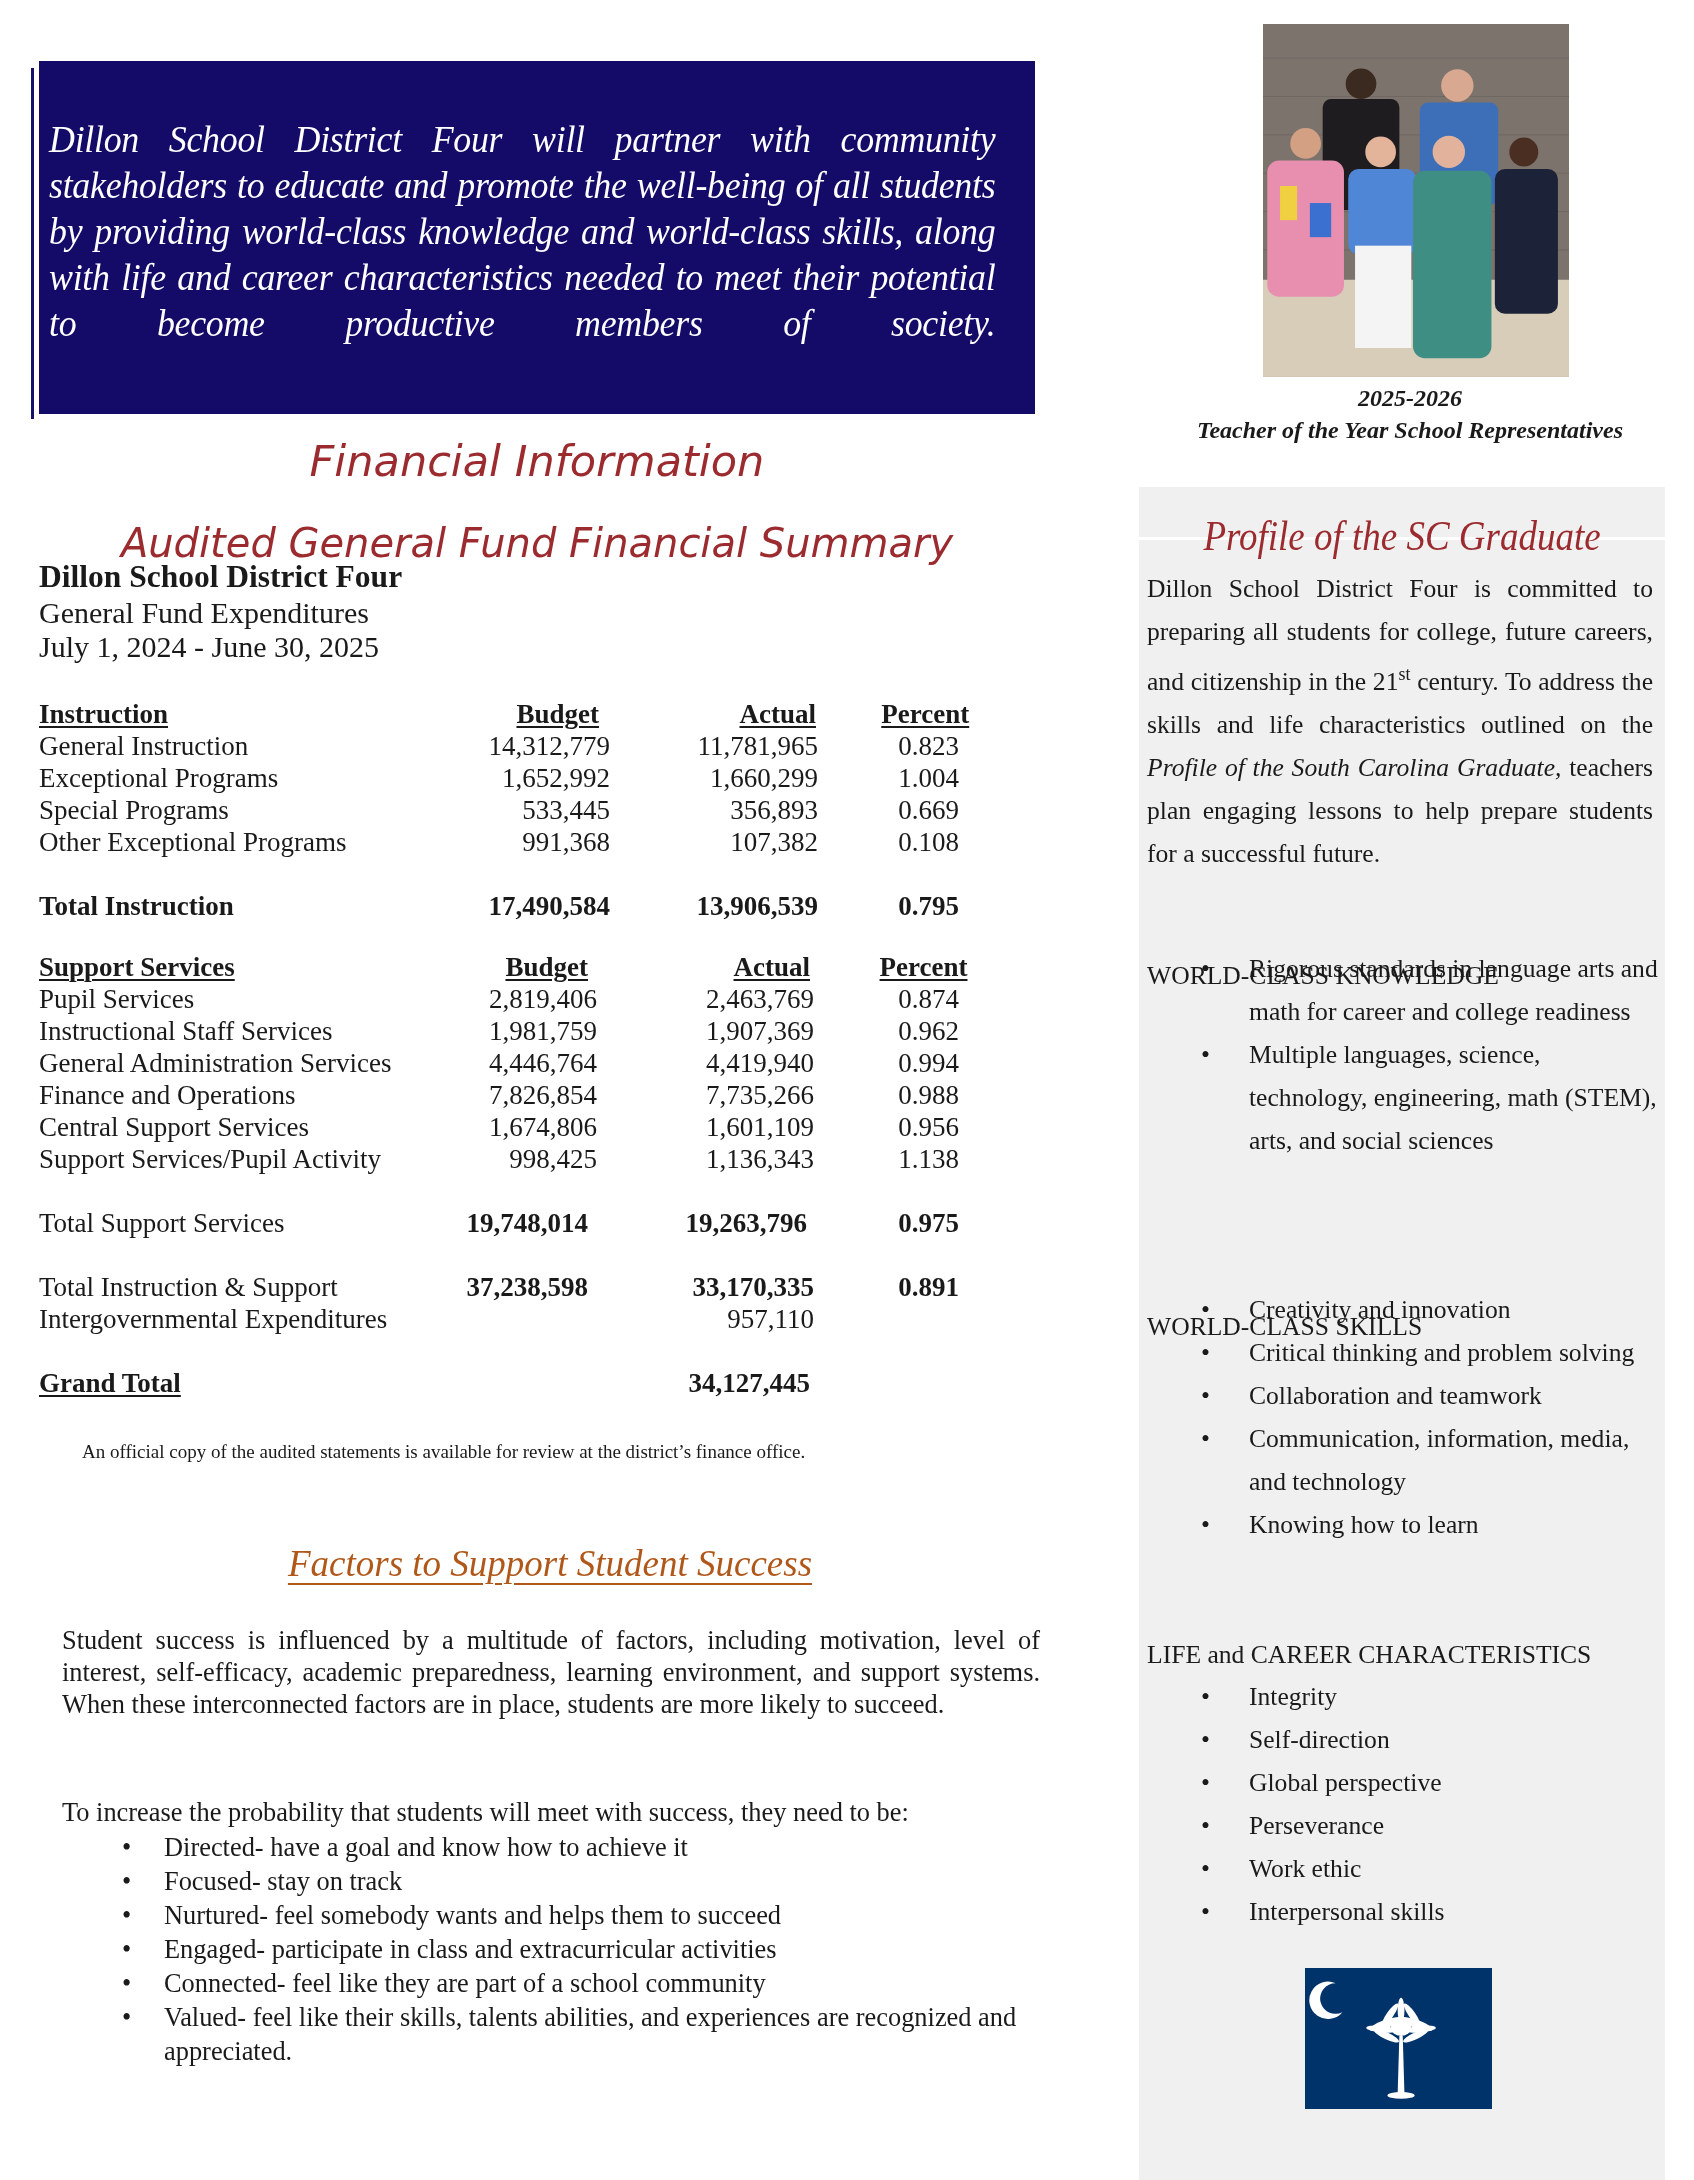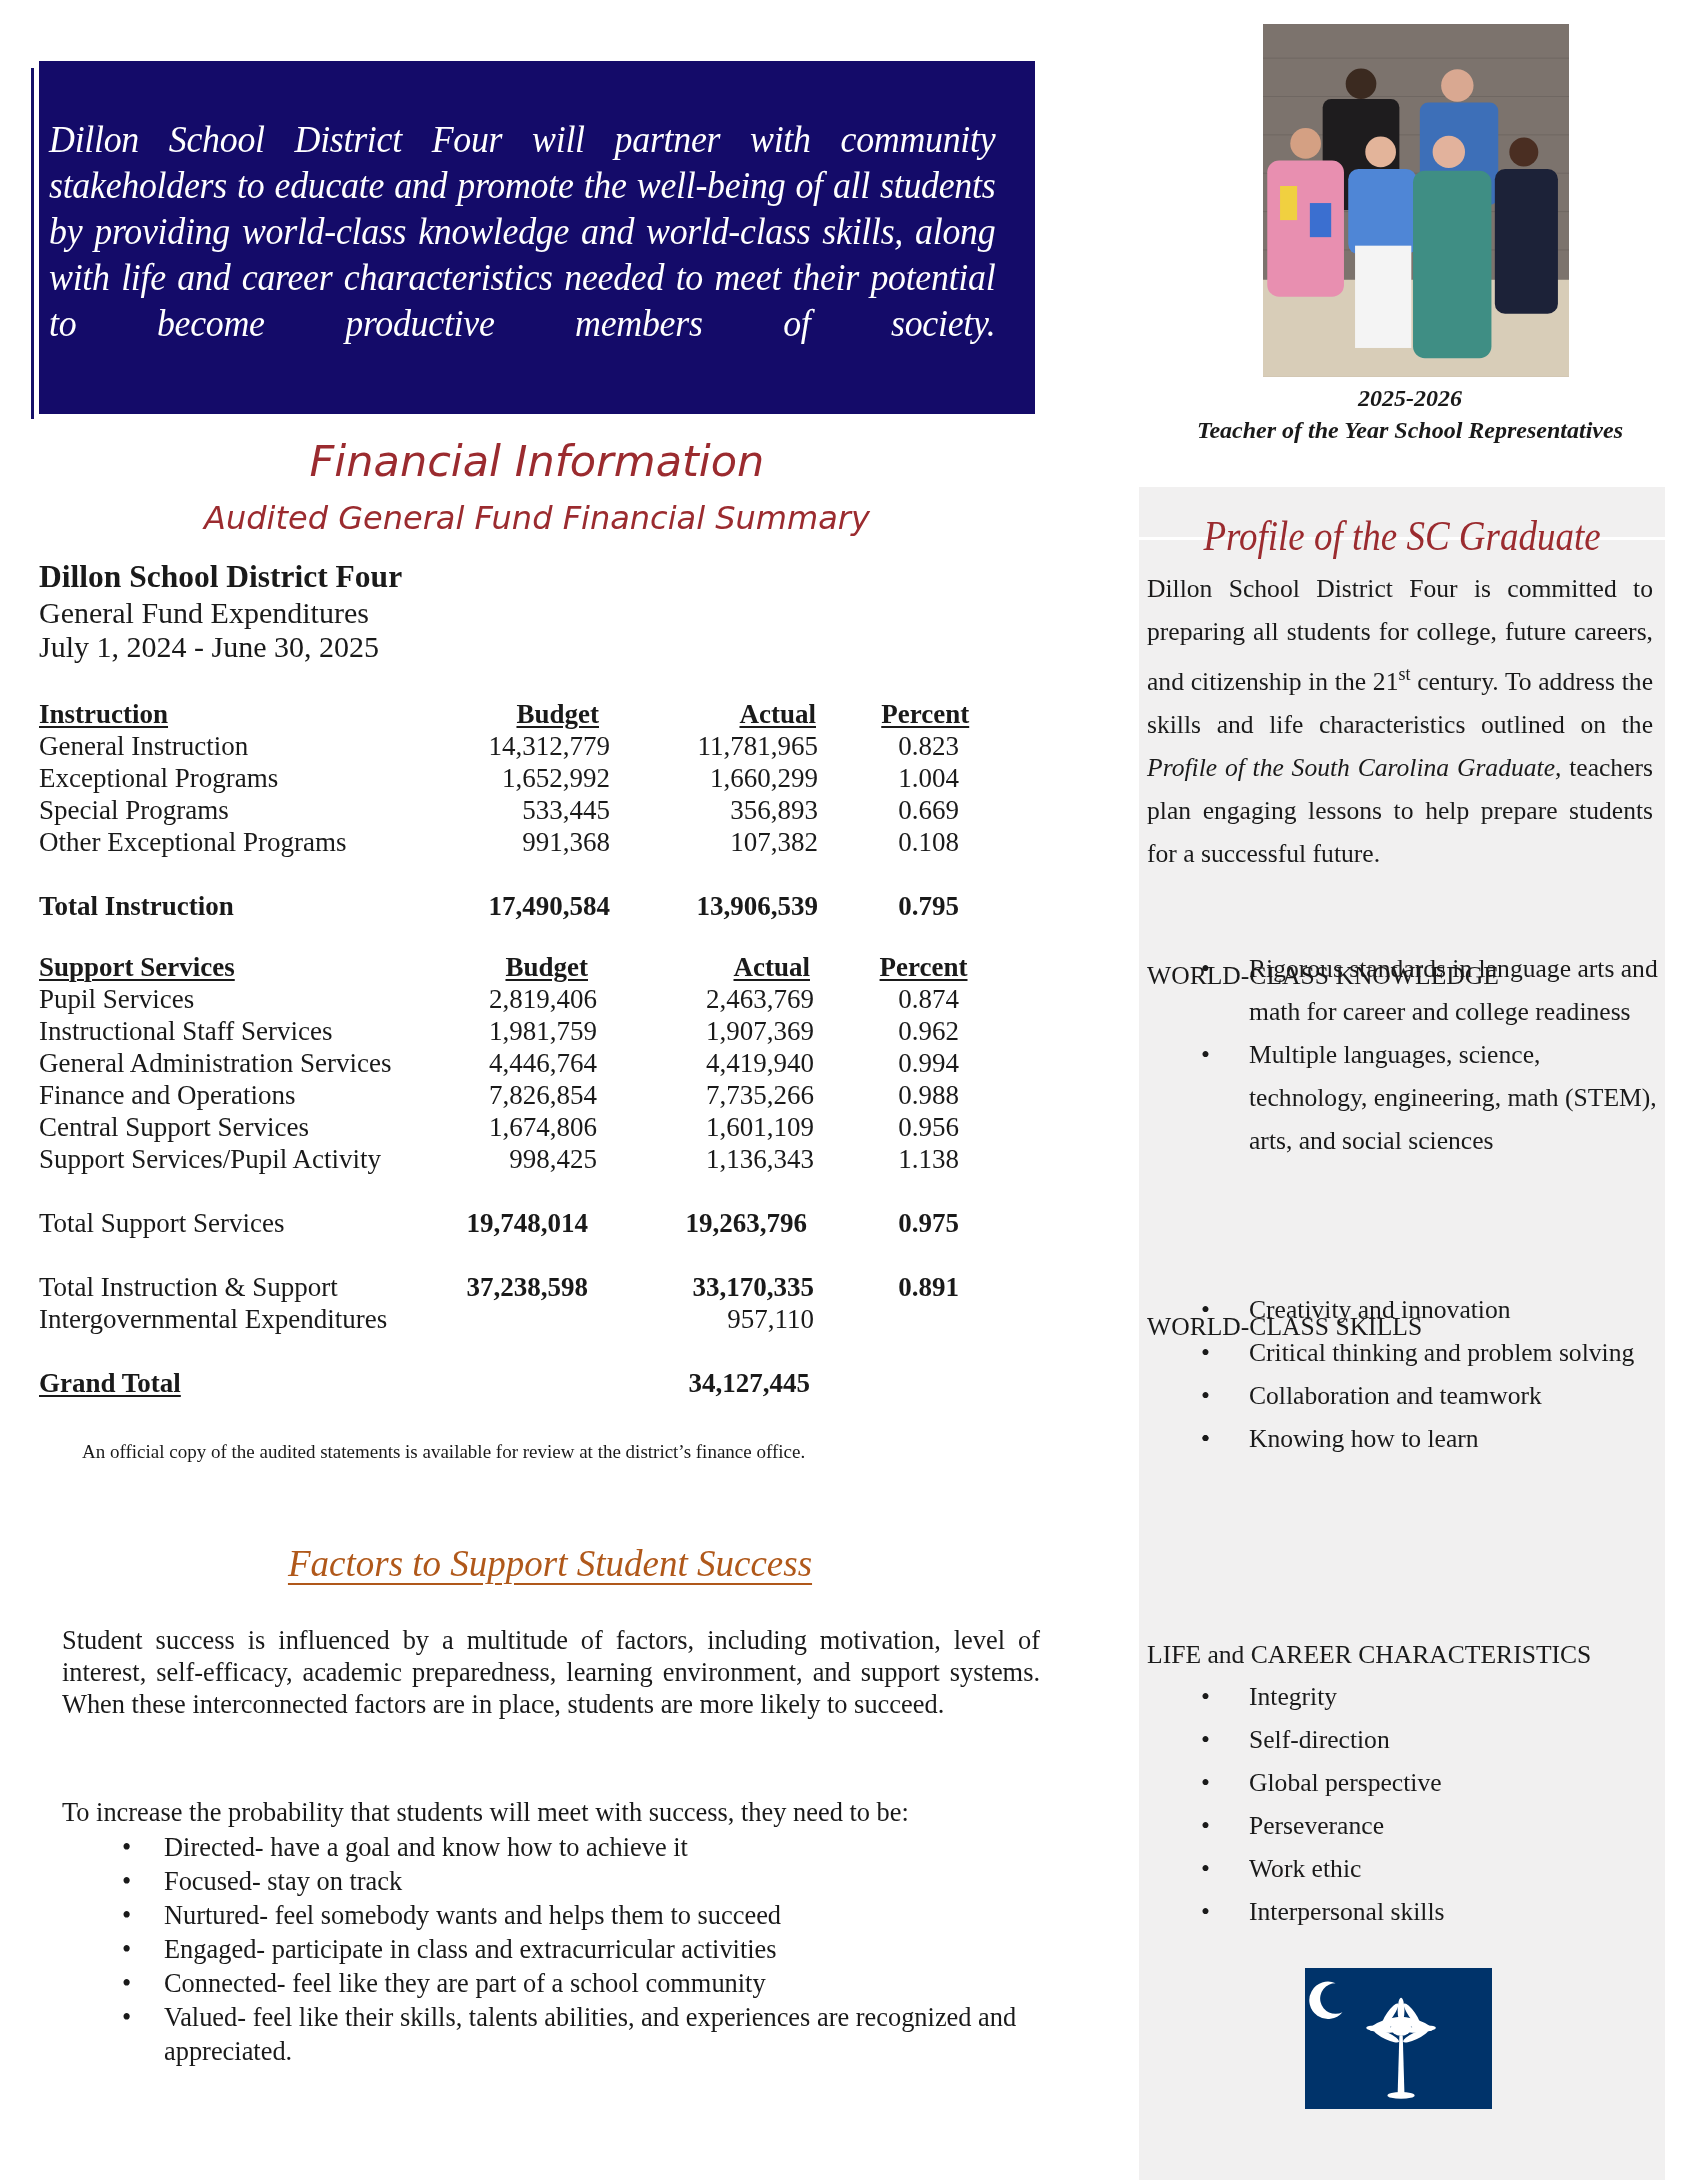--- a/index.html
+++ b/index.html
@@ -10,21 +10,21 @@
   .mission-rule { position: absolute; left: 31px; top: 68px; width: 2.6px; height: 351px; background: #15106a; }
   .mission { position: absolute; left: 39px; top: 61px; width: 996px; height: 353px; background: #140b69;
              box-sizing: border-box; padding: 56px 10.2px 0 10.2px; }
   .mission p { margin: 0; color: #ffffff; font-style: italic; font-size: 37px; line-height: 46px;
                text-align: justify; text-align-last: justify; letter-spacing: -0.3px; transform: scaleX(0.97); transform-origin: left top; }
 
   
   .fin-title { position: absolute; left: 39px; width: 996px; text-align: center; color: #9b2b2f;
                font-family: "DejaVu Sans", "Liberation Sans", sans-serif; font-style: italic; }
   .fin-title.t1 { top: 436px; font-size: 43px; }
-  .fin-title.t2 { top: 499px; font-size: 32px; }
+  .fin-title.t2 { top: 520px; font-size: 40px; }
 
   .dist-head { position: absolute; left: 39px; width: 996px; text-align: left; color: #1a1a1a; }
   .dist-head.h1 { top: 559px; font-size: 31.5px; font-weight: bold; }
   .dist-head.h2 { top: 596px; font-size: 30px; }
   .dist-head.h3 { top: 630px; font-size: 30px; }
 
   
   .fin-table { position: absolute; left: 39px; top: 698px; width: 937px; font-size: 27px; }
   .row { position: relative; height: 32px; line-height: 32px; }
   .row .lbl { position: absolute; left: 0; white-space: nowrap; }
@@ -259,21 +259,21 @@
     <div class="panel-head" style="top: 961px;">WORLD-CLASS KNOWLEDGE</div>
     <ul class="panel-list" style="top: 947px;">
       <li><span class="bullet">•</span><span>Rigorous standards in language arts and math for career and college readiness</span></li>
       <li><span class="bullet">•</span><span>Multiple languages, science, technology, engineering, math (STEM), arts, and social sciences</span></li>
     </ul>
     <div class="panel-head" style="top: 1312px;">WORLD-CLASS SKILLS</div>
     <ul class="panel-list" style="top: 1288px;">
       <li><span class="bullet">•</span><span>Creativity and innovation</span></li>
       <li><span class="bullet">•</span><span>Critical thinking and problem solving</span></li>
       <li><span class="bullet">•</span><span>Collaboration and teamwork</span></li>
-      <li><span class="bullet">•</span></li>
+      <li><span class="bullet">•</span><span>Communication, information, media, and technology</span></li>
       <li><span class="bullet">•</span><span>Knowing how to learn</span></li>
     </ul>
     <div class="panel-head" style="top: 1640px;">LIFE and CAREER CHARACTERISTICS</div>
     <ul class="panel-list" style="top: 1675px;">
       <li><span class="bullet">•</span><span>Integrity</span></li>
       <li><span class="bullet">•</span><span>Self-direction</span></li>
       <li><span class="bullet">•</span><span>Global perspective</span></li>
       <li><span class="bullet">•</span><span>Perseverance</span></li>
       <li><span class="bullet">•</span><span>Work ethic</span></li>
       <li><span class="bullet">•</span><span>Interpersonal skills</span></li>

